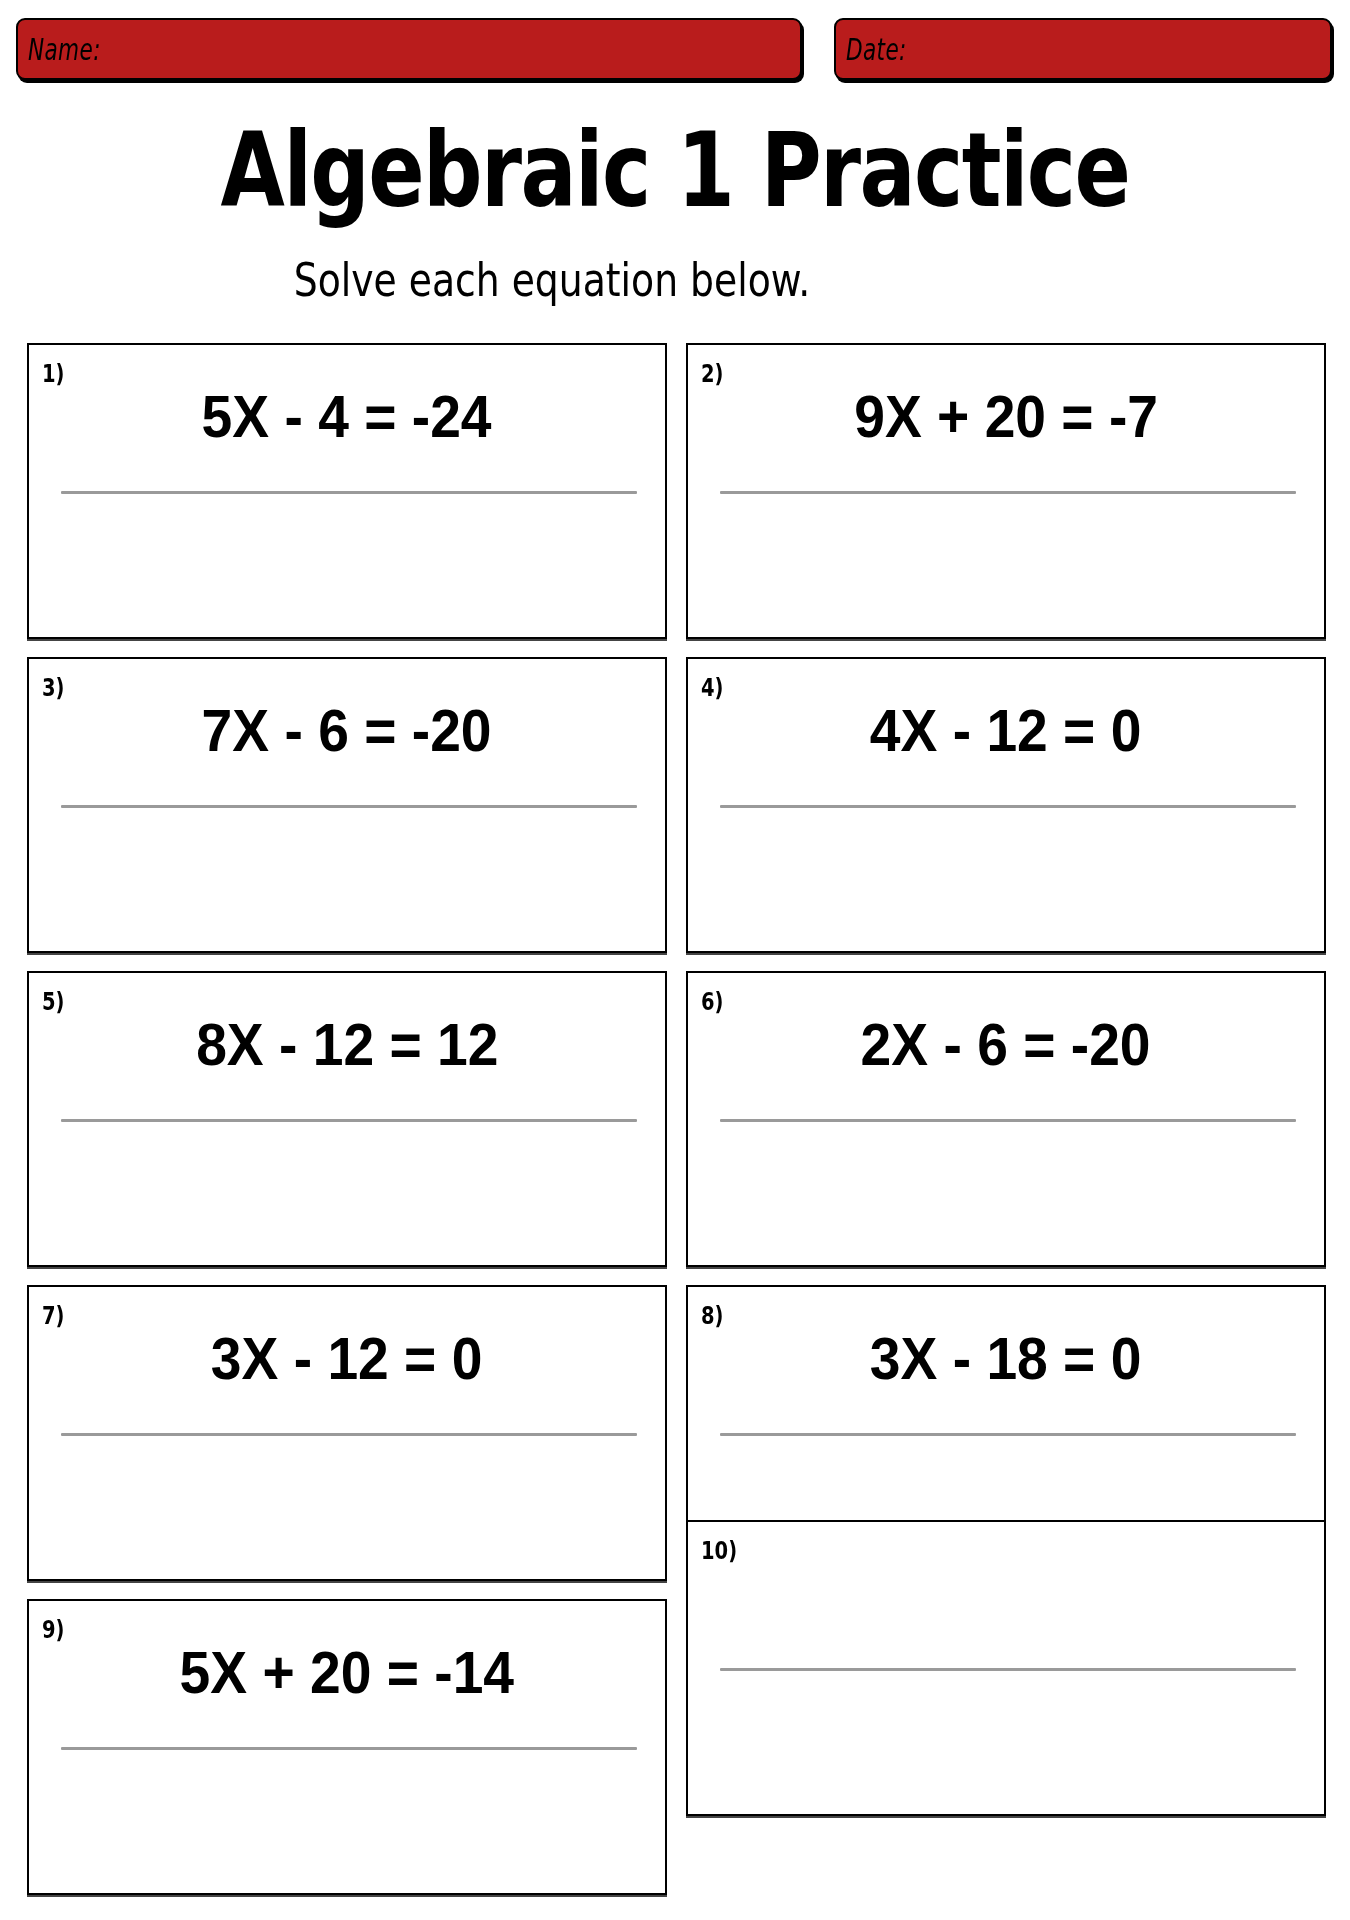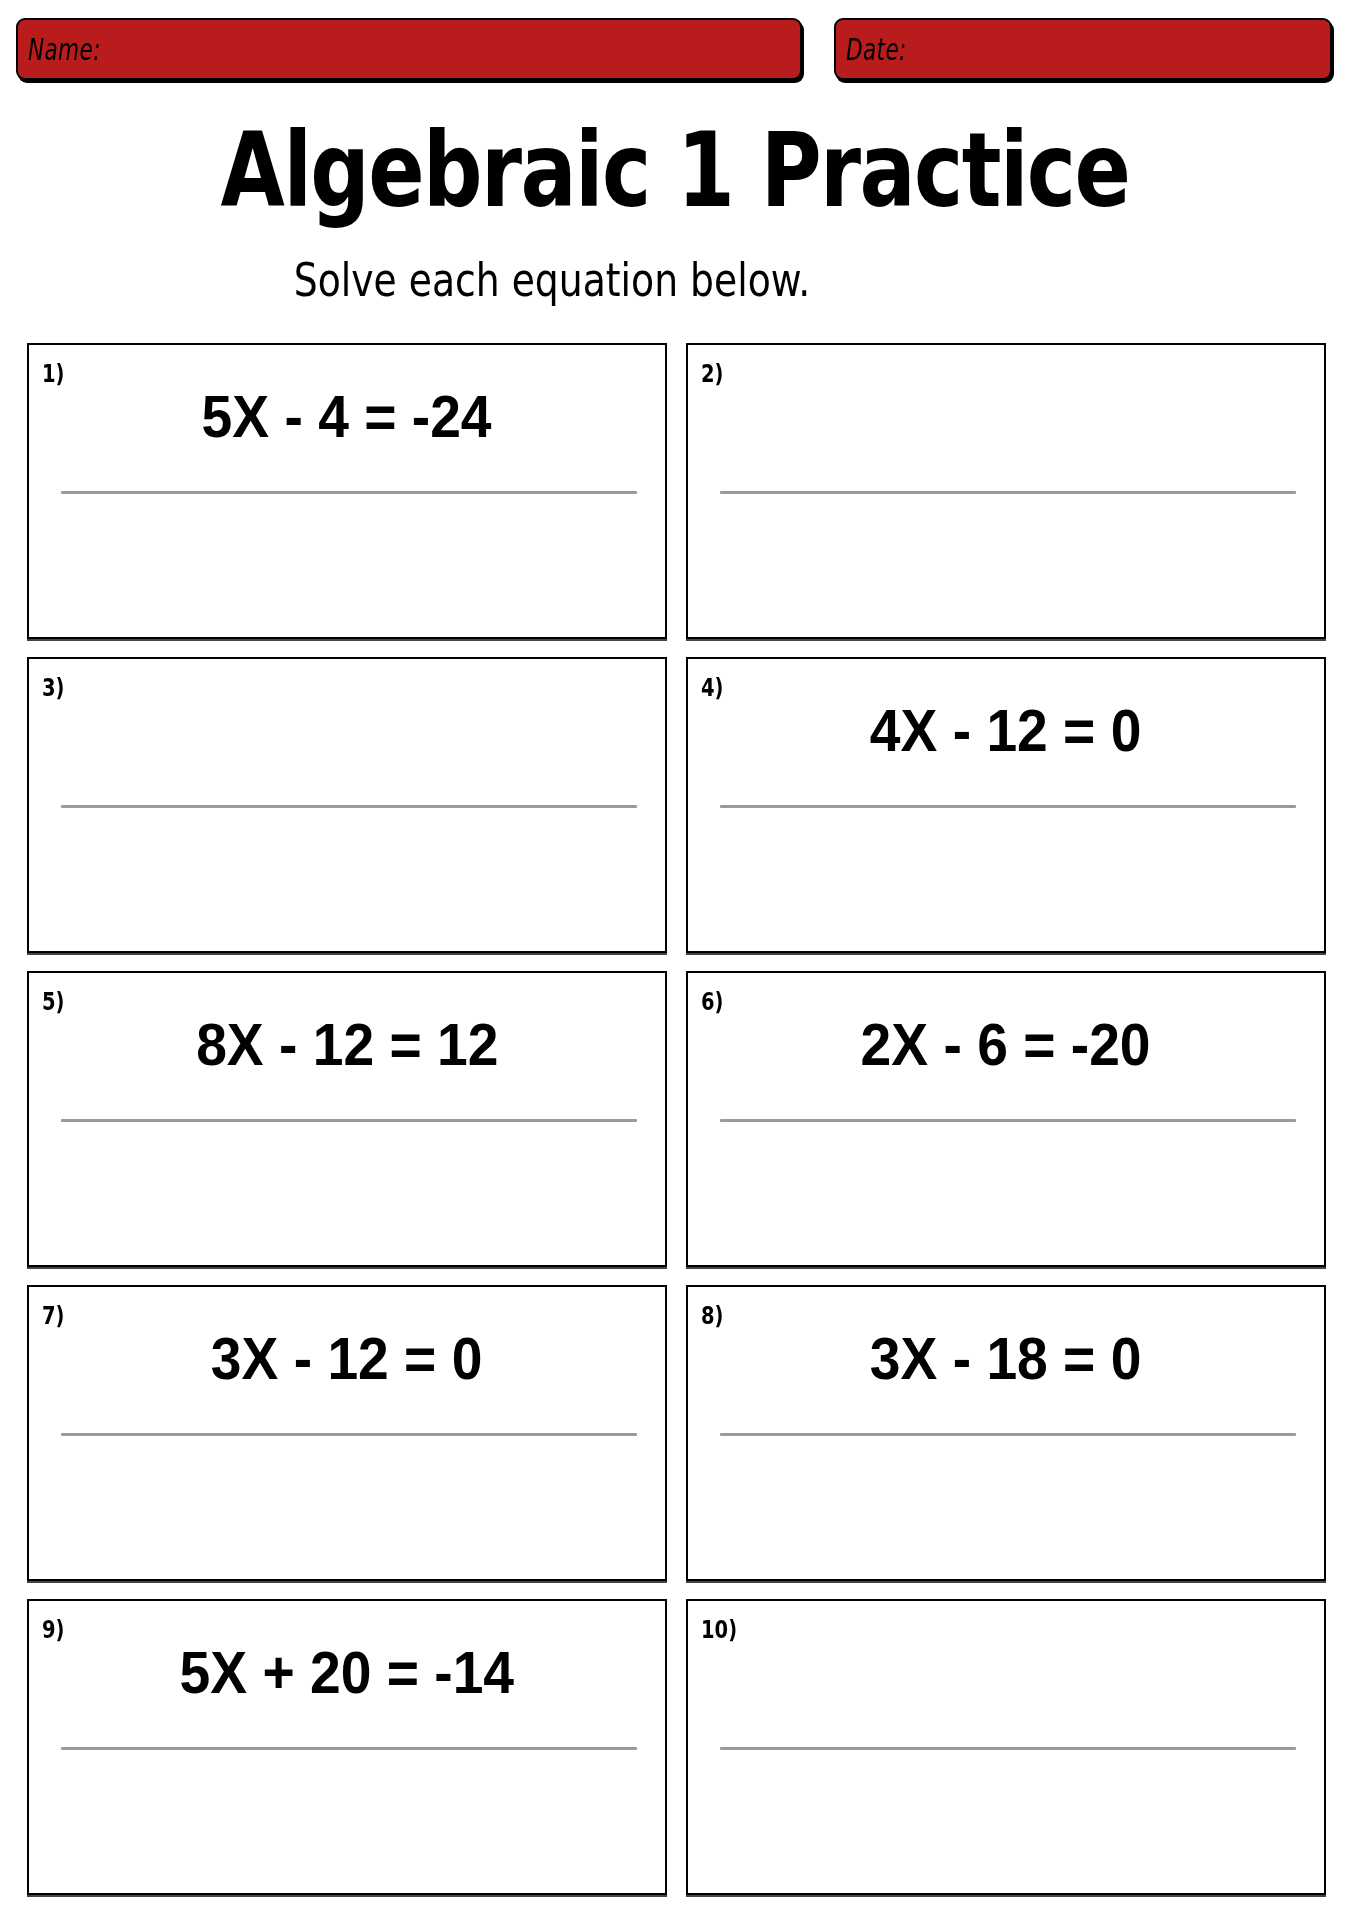--- a/index.html
+++ b/index.html
@@ -131,25 +131,27 @@
   <span>Solve each equation below.</span>
 </div>
 
 <div class="problem" style="left:27px; top:343px;">
   <span class="num">1)</span>
   <div class="eq"><span>5X - 4 = -24</span></div>
   <div class="answer-line"></div>
 </div>
 <div class="problem" style="left:686px; top:343px;">
   <span class="num">2)</span>
+  <div class="eq"><span>9X + 20 = -7</span></div>
   <div class="answer-line"></div>
 </div>
 
 <div class="problem" style="left:27px; top:657px;">
   <span class="num">3)</span>
+  <div class="eq"><span>7X - 6 = -20</span></div>
   <div class="answer-line"></div>
 </div>
 <div class="problem" style="left:686px; top:657px;">
   <span class="num">4)</span>
   <div class="eq"><span>4X - 12 = 0</span></div>
   <div class="answer-line"></div>
 </div>
 
 <div class="problem" style="left:27px; top:971px;">
   <span class="num">5)</span>
@@ -171,16 +173,16 @@
   <span class="num">8)</span>
   <div class="eq"><span>3X - 18 = 0</span></div>
   <div class="answer-line"></div>
 </div>
 
 <div class="problem" style="left:27px; top:1599px;">
   <span class="num">9)</span>
   <div class="eq"><span>5X + 20 = -14</span></div>
   <div class="answer-line"></div>
 </div>
-<div class="problem" style="left:686px; top:1599px;">
+<div class="problem" style="left:686px; top:1520px;">
   <span class="num">10)</span>
   <div class="answer-line"></div>
 </div>
 
 </body></html>

